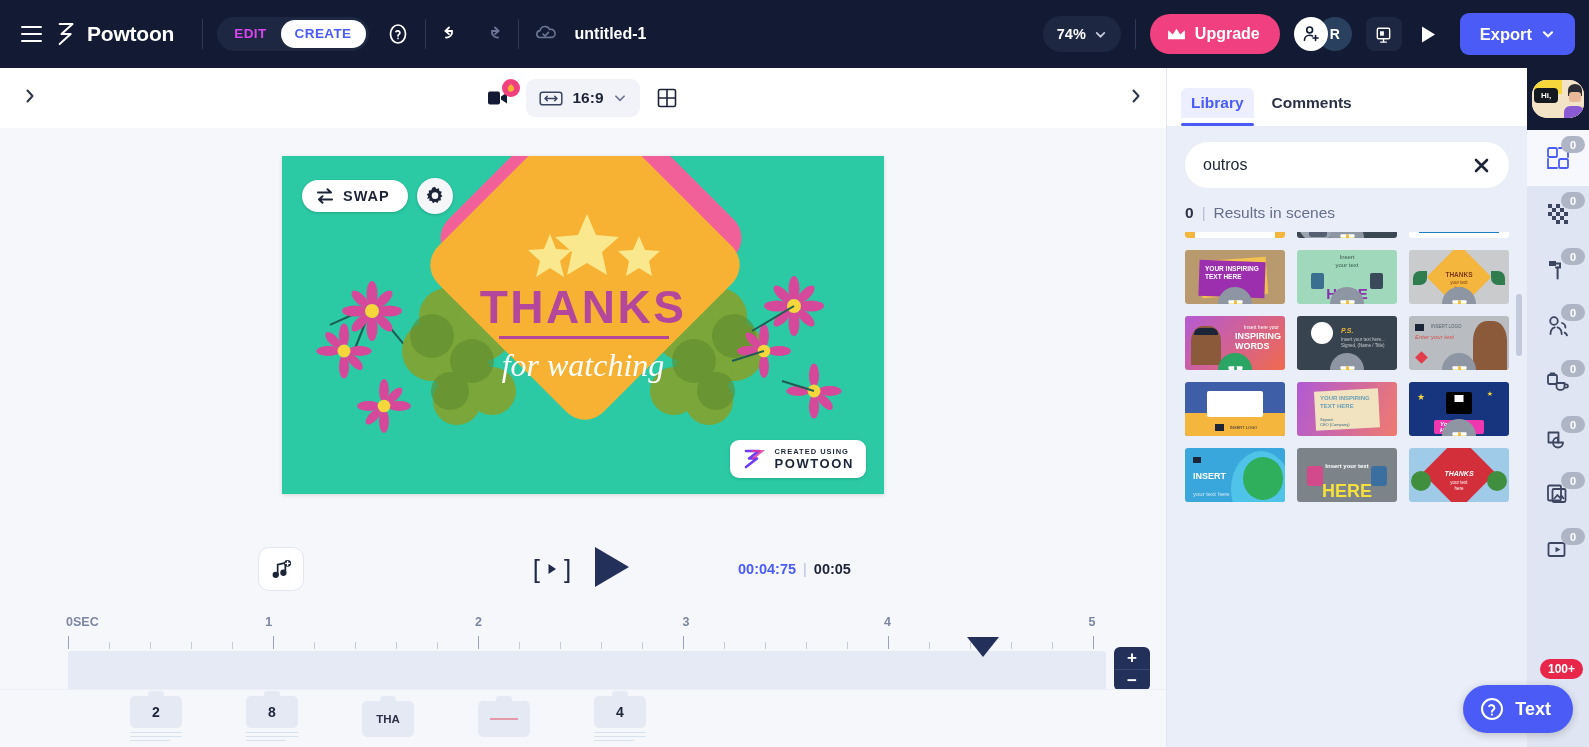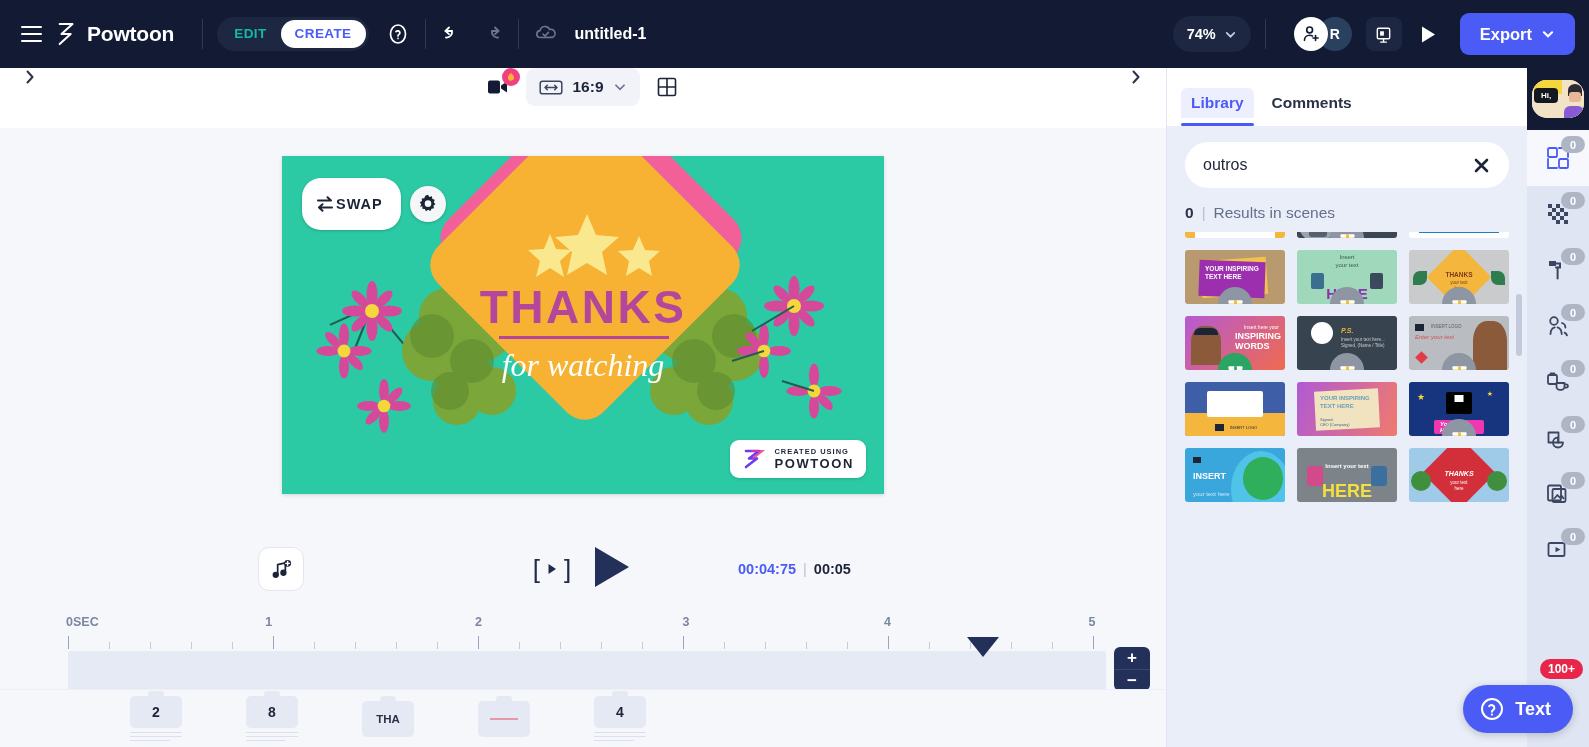--- a/index.html
+++ b/index.html
@@ -21,21 +21,21 @@
   .hamburger span { display: block; width: 21px; height: 2.2px; background: #fff; border-radius: 2px; }
   .brandwrap { display: flex; align-items: center; gap: 9px; margin-right: 14px; }
   .brand-mark { width: 22px; height: 24px; }
   .brand-text { font-size: 21px; font-weight: bold; letter-spacing: -0.2px; color: #fff; }
   .vdiv { width: 1px; height: 30px; background: #2d3a55; margin: 0 14px; }
   .segwrap {
     display: flex; align-items: center; background: #1d2741; border-radius: 20px;
     padding: 3px; height: 34px;
   }
   .seg { font-size: 13.5px; font-weight: bold; letter-spacing: 0.4px;
-    padding: 0 14px; height: 28px; line-height: 28px; border-radius: 16px; cursor: pointer; color: #14b8a6; }
+    padding: 0 14px; height: 28px; line-height: 28px; border-radius: 16px; cursor: pointer; color: #d946ef; }
   .seg.active { background: #ffffff; color: #4a5cf5; }
   .icon-btn { width: 38px; height: 38px; display: flex; align-items: center; justify-content: center;
     border-radius: 8px; cursor: pointer; }
   .tb-title { font-size: 16px; font-weight: bold; color: #fff; margin-left: 10px; white-space: nowrap; }
   .tb-spacer { flex: 1; }
   .zoomsel {
     display: flex; align-items: center; gap: 8px; background: #1d2741; border-radius: 19px;
     height: 36px; padding: 0 14px; cursor: pointer; font-size: 14.5px; font-weight: bold; color: #fff;
   }
   .upgrade {
@@ -56,21 +56,21 @@
     display: flex; align-items: center; gap: 9px; background: #4a5cf5; border-radius: 9px;
     height: 42px; padding: 0 20px; cursor: pointer; font-size: 16.5px; font-weight: bold; color: #fff;
     margin-left: 12px;
   }
 
   
   .body { flex: 1; display: flex; min-height: 0; }
   .leftcol { flex: 1; display: flex; flex-direction: column; min-width: 0; background: #f6f7fb; }
 
   
-  .subbar { height: 60px; background: #fff; display: flex; 
+  .subbar { height: 60px; background: #fff; display: flex; align-items: center;
     padding: 0 22px; flex: 0 0 60px; position: relative; }
   .chev { color: #2c3347; font-size: 19px; cursor: pointer; }
   .subcenter { position: absolute; left: 0; right: 0; display: flex; align-items: center;
     justify-content: center; gap: 10px; pointer-events: none; }
   .subcenter > * { pointer-events: auto; }
   .cam-wrap { position: relative; width: 34px; height: 30px; display: flex; align-items: center;
     justify-content: center; cursor: pointer; }
   .cam-badge { position: absolute; top: -4px; right: -4px; width: 18px; height: 18px;
     border-radius: 50%; background: #f0407f; display: flex; align-items: center; justify-content: center; }
   .ratio {
@@ -79,22 +79,22 @@
   }
   .ratio-txt { font-size: 15.5px; font-weight: bold; color: #1c2438; }
   .grid-btn { width: 34px; height: 34px; display: flex; align-items: center; justify-content: center; cursor: pointer; }
 
   
   .stage { flex: 1; display: flex; align-items: flex-start; justify-content: center;
     padding-top: 28px; min-height: 0; background: #f6f7fb; }
   .slide { position: relative; width: 602px; height: 338px; background: #2bc9a4;
     box-shadow: 0 1px 4px rgba(0,0,0,.14); overflow: hidden; }
   .swapbar { position: absolute; left: 20px; top: 22px; display: flex; align-items: center; gap: 9px; z-index: 6; }
-  .swap-btn { display: flex; align-items: center; gap: 2px; background: #fff; border-radius: 19px;
-    height: 52px; padding: 0 18px 0 14px; cursor: pointer; box-shadow: 0 1px 3px rgba(0,0,0,.18); }
+  .swap-btn { display: flex; align-items: center; gap: 9px; background: #fff; border-radius: 19px;
+    height: 32px; padding: 0 18px 0 14px; cursor: pointer; box-shadow: 0 1px 3px rgba(0,0,0,.18); }
   .swap-txt { font-size: 14.5px; font-weight: bold; letter-spacing: 1px; color: #1c2438; }
   .gear-btn { width: 36px; height: 36px; border-radius: 50%; background: #f4f6f8;
     display: flex; align-items: center; justify-content: center; cursor: pointer; box-shadow: 0 1px 3px rgba(0,0,0,.18); }
   .wm { position: absolute; right: 18px; bottom: 16px; background: #fff; border-radius: 9px;
     padding: 7px 12px; display: flex; align-items: center; gap: 8px; box-shadow: 0 1px 3px rgba(0,0,0,.15); }
   .wm-t1 { font-size: 7.5px; font-weight: bold; letter-spacing: 1px; color: #1c2438; }
   .wm-t2 { font-size: 13px; font-weight: bold; letter-spacing: 1.6px; color: #1c2438; }
 
   
   .playback { height: 76px; display: flex; align-items: center; position: relative; flex: 0 0 76px; }
@@ -247,20 +247,26 @@
     <div class="tb-spacer"></div>
 
     <div class="zoomsel">
       <span>74%</span>
       <svg width="13" height="13" viewBox="0 0 12 12" fill="none" stroke="#c3cadb" stroke-width="1.6">
           <path d="M2.5 4.5 L6 8 L9.5 4.5" stroke-linecap="round"></path>
         </svg>
     </div>
     <div class="vdiv"></div>
 
+    <div class="upgrade">
+      <svg width="21" height="17" viewBox="0 0 22 18">
+        <path d="M2 14 L2.2 4.5 L7 9 L11 2.8 L15 9 L19.8 4.5 L20 14 Z" fill="#ffffff"></path>
+      </svg>
+      <span>Upgrade</span>
+    </div>
 
     <div class="avatars">
       <div class="av-invite">
         <svg width="20" height="20" viewBox="0 0 22 22" fill="none" stroke="#121b33" stroke-width="1.8" stroke-linecap="round">
           <circle cx="9.5" cy="6.5" r="3.2"></circle>
           <path d="M3.8 18c0-3.4 2.6-5.6 5.7-5.6 1.2 0 2.2.3 3.1.8"></path>
           <path d="M16 12.6v5.6M13.2 15.4h5.6"></path>
         </svg>
       </div>
       <div class="av-user">R</div>

